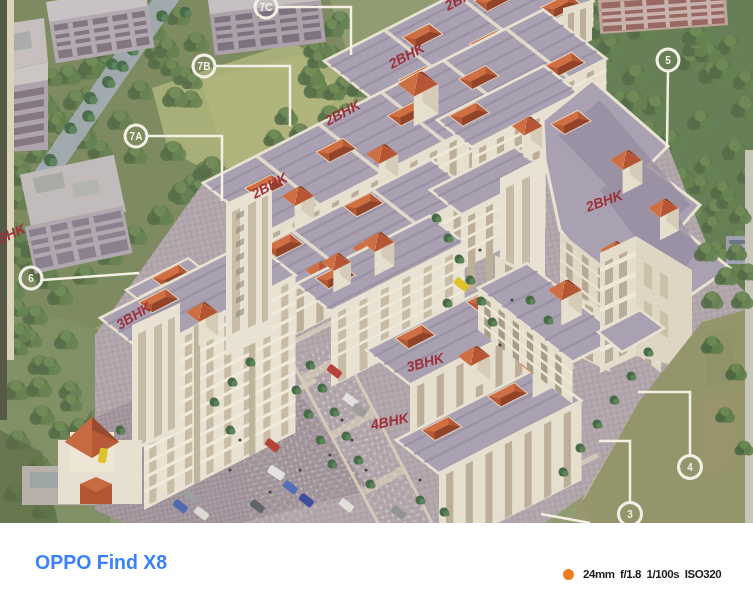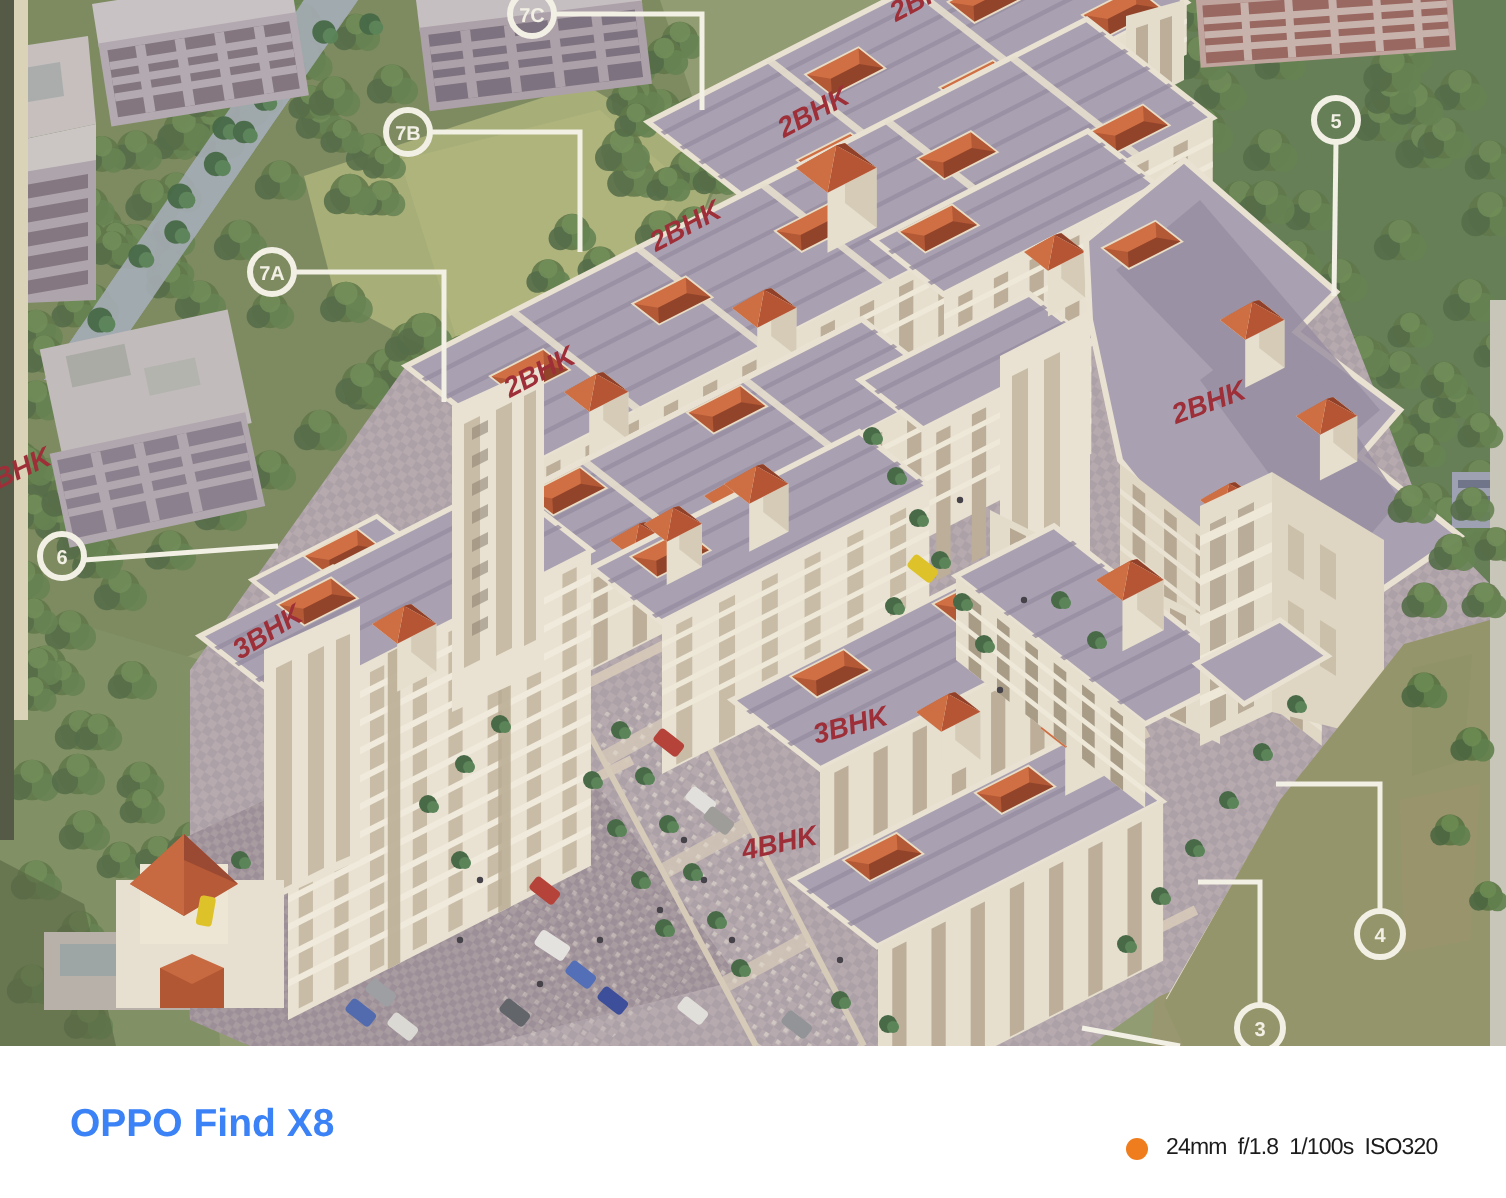--- a/index.html
+++ b/index.html
@@ -1,21 +1,21 @@
 <!DOCTYPE html>
 <html><head>
 <meta charset="utf-8">
 <style>
   html,body{margin:0;padding:0;background:#fff;}
   #wrap{position:relative;width:753px;height:599px;overflow:hidden;font-family:"Liberation Sans",sans-serif;padding-left:11px;}
   #photo{position:absolute;left:0;top:0;}
   #bar{position:absolute;left:0;top:523px;width:753px;height:76px;background:#ffffff;}
   #oppo{position:absolute;left:35px;top:550.5px;font-size:19.5px;font-weight:bold;color:#3b82f6;letter-spacing:0px;}
   #hass{position:absolute;left:570px;top:539.5px;font-size:18.5px;font-weight:bold;font-style:italic;color:#101010;letter-spacing:2.9px;}
-  #info{position:absolute;left:583px;top:568px;font-size:11.5px;font-weight:normal;color:#1c1c1c;letter-spacing:-.42px;}
+  #info{position:absolute;left:583px;top:568px;font-size:11.5px;font-weight:bold;color:#1c1c1c;letter-spacing:-.42px;}
   #dot{position:absolute;left:563px;top:568.5px;width:11px;height:11px;border-radius:50%;background:#ef7d1d;}
 </style>
 </head>
 <body>
 <div id="wrap">
 <svg id="photo" width="753" height="523" viewBox="0 0 753 523" xmlns="http://www.w3.org/2000/svg">
 <defs>
   <g id="tree">
     <circle cx="0" cy="0" r="7" fill="#597343" opacity=".9"></circle>
     <circle cx="4.5" cy="2.5" r="4.8" fill="#5f7f4c" opacity=".9"></circle>

